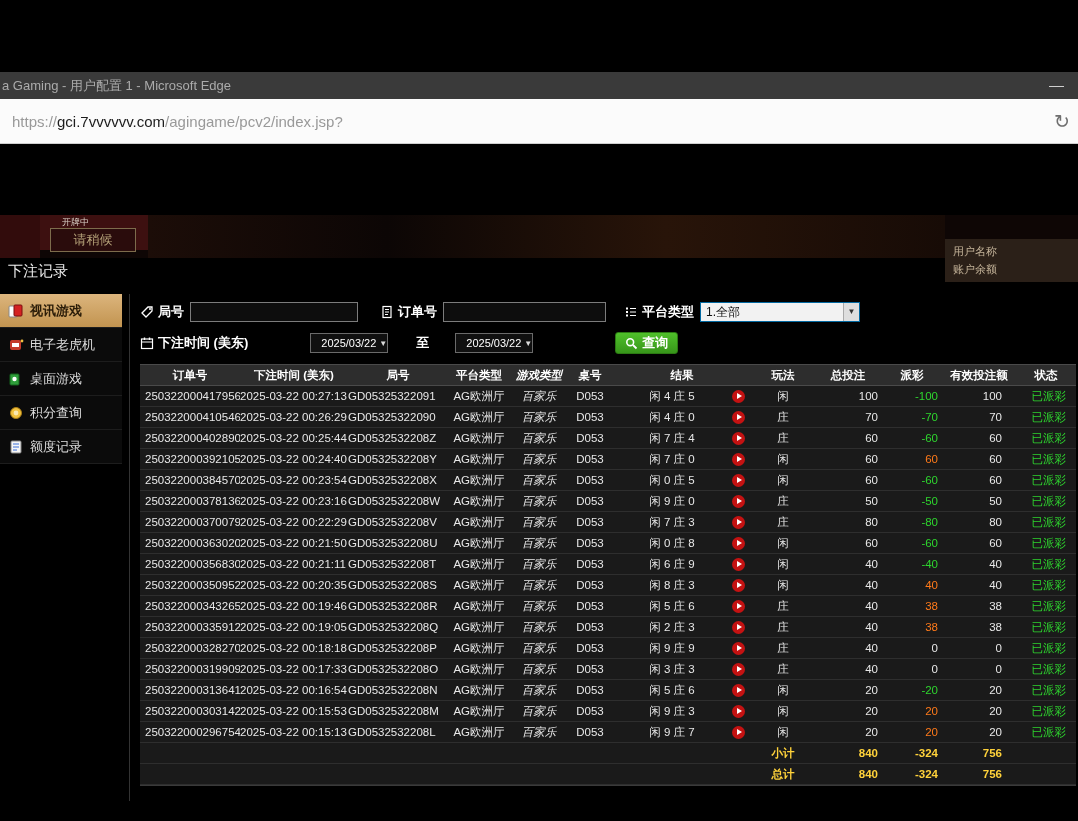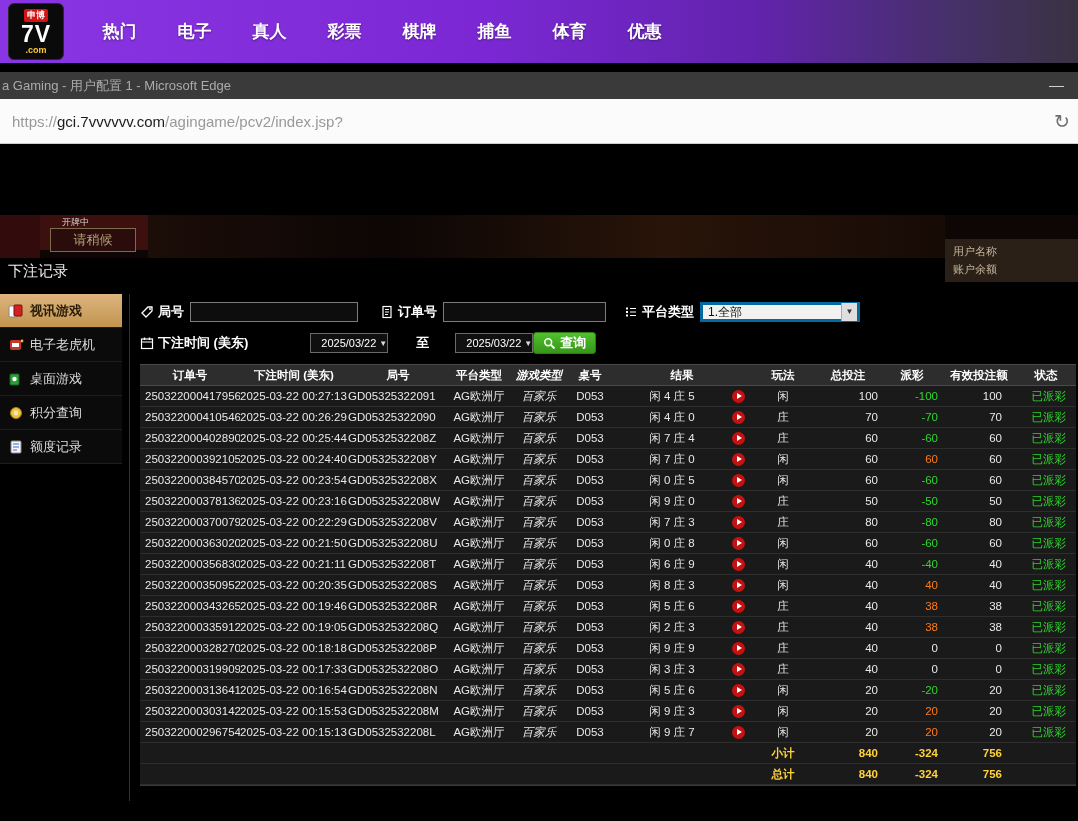--- a/index.html
+++ b/index.html
@@ -55,31 +55,31 @@
   
   .main { position:absolute; left:130px; top:149px; width:948px; height:527px; }
   .frow { position:absolute; display:flex; align-items:center; }
   .frow1 { left:10px; top:8px; }
   .frow2 { left:10px; top:38px; }
   .flabel { display:flex; align-items:center; gap:4px; color:#fff; font-size:13px; font-weight:bold; white-space:nowrap; }
   .fin { height:20px; background:#0d0d0d; border:1px solid #7c7c7c; color:#fff; font-size:12px;
     padding:0 4px; font-family:"Liberation Sans", sans-serif; }
   .in-round { width:168px; margin-left:6px; margin-right:22px; }
   .in-order { width:163px; margin-left:6px; margin-right:18px; }
-  .platform-select { width:160px; height:20px; margin-left:6px; background:#f2f2f2; border:3px solid #0369a1;
+  .platform-select { width:160px; height:20px; margin-left:6px; background:#f2f2f2; border:1px solid #0369a1;
     display:flex; align-items:center; cursor:pointer; }
   .platform-select .val { flex:1; color:#111; font-size:12px; padding-left:5px; }
   .platform-select .arrow { width:16px; height:18px; background:#dedede; border-left:1px solid #aaa;
     color:#333; font-size:8px; text-align:center; line-height:18px; }
   .datebox { width:78px; height:20px; background:#101010; border:1px solid #6a6a6a; color:#fff;
     font-size:11px; display:flex; align-items:center; justify-content:flex-end; gap:3px; cursor:pointer; }
   .datebox .arrow { font-size:8px; color:#ddd; }
   .d1 { margin-left:62px; }
   .to-label { margin:0 26px 0 28px; color:#fff; font-size:13px; font-weight:bold; }
-  .search-btn { height:22px; padding:0 9px; background:linear-gradient(180deg,#4fc02a,#37961a);
+  .search-btn { margin-left:82px; height:22px; padding:0 9px; background:linear-gradient(180deg,#4fc02a,#37961a);
     border:1px solid #2b7a12; border-radius:3px; color:#fff; font-size:13px; font-weight:bold;
     display:flex; align-items:center; gap:4px; cursor:pointer; }
 
   
   .table { position:absolute; left:10px; top:70px; width:936px; }
   .thead { display:flex; height:22px; background:#2d2d2d; border-top:1px solid #4a4a4a; border-bottom:1px solid #4a4a4a; }
   .th { color:#fff; font-size:11.5px; font-weight:bold; line-height:21px; text-align:center; }
   .trow { display:flex; height:21px; background:#1a1a1a; border-bottom:1px solid #2e2e2e; }
   .td { color:#e8e8e8; font-size:11.5px; line-height:20px; overflow:hidden; white-space:nowrap; }
   .c-order{width:100px;} .c-time{width:108px;} .c-round{width:100px;} .c-platform{width:62px;}
@@ -99,37 +99,20 @@
   .sumrow .td{color:#ffd23a;font-weight:bold;}
   .table-bottom{border-bottom:1px solid #3a3a3a;}
 
   .icon-svg { flex:none; display:inline-block; }
 </style>
 </head>
 <body>
 
 <div id="app">
 
-  <div class="navbar">
-    <div class="logo">
-      <span class="logo-top">申博</span>
-      <div class="logo-main">7V</div>
-      <div class="logo-sub">.com</div>
-    </div>
-    <div class="nav-items">
-      <div class="nav-item">热门</div>
-      <div class="nav-item">电子</div>
-      <div class="nav-item">真人</div>
-      <div class="nav-item">彩票</div>
-      <div class="nav-item">棋牌</div>
-      <div class="nav-item">捕鱼</div>
-      <div class="nav-item">体育</div>
-      <div class="nav-item">优惠</div>
-    </div>
-  </div>
 
   <div class="gap-strip"></div>
 
   <div class="titlebar">
     <div class="title-text">a Gaming - 用户配置 1 - Microsoft Edge</div>
     <div class="min-btn">—</div>
   </div>
 
   <div class="urlbar">
     <div class="url-text"><span>https://</span><span class="dom">gci.7vvvvvv.com</span><span>/agingame/pcv2/index.jsp?</span></div>

